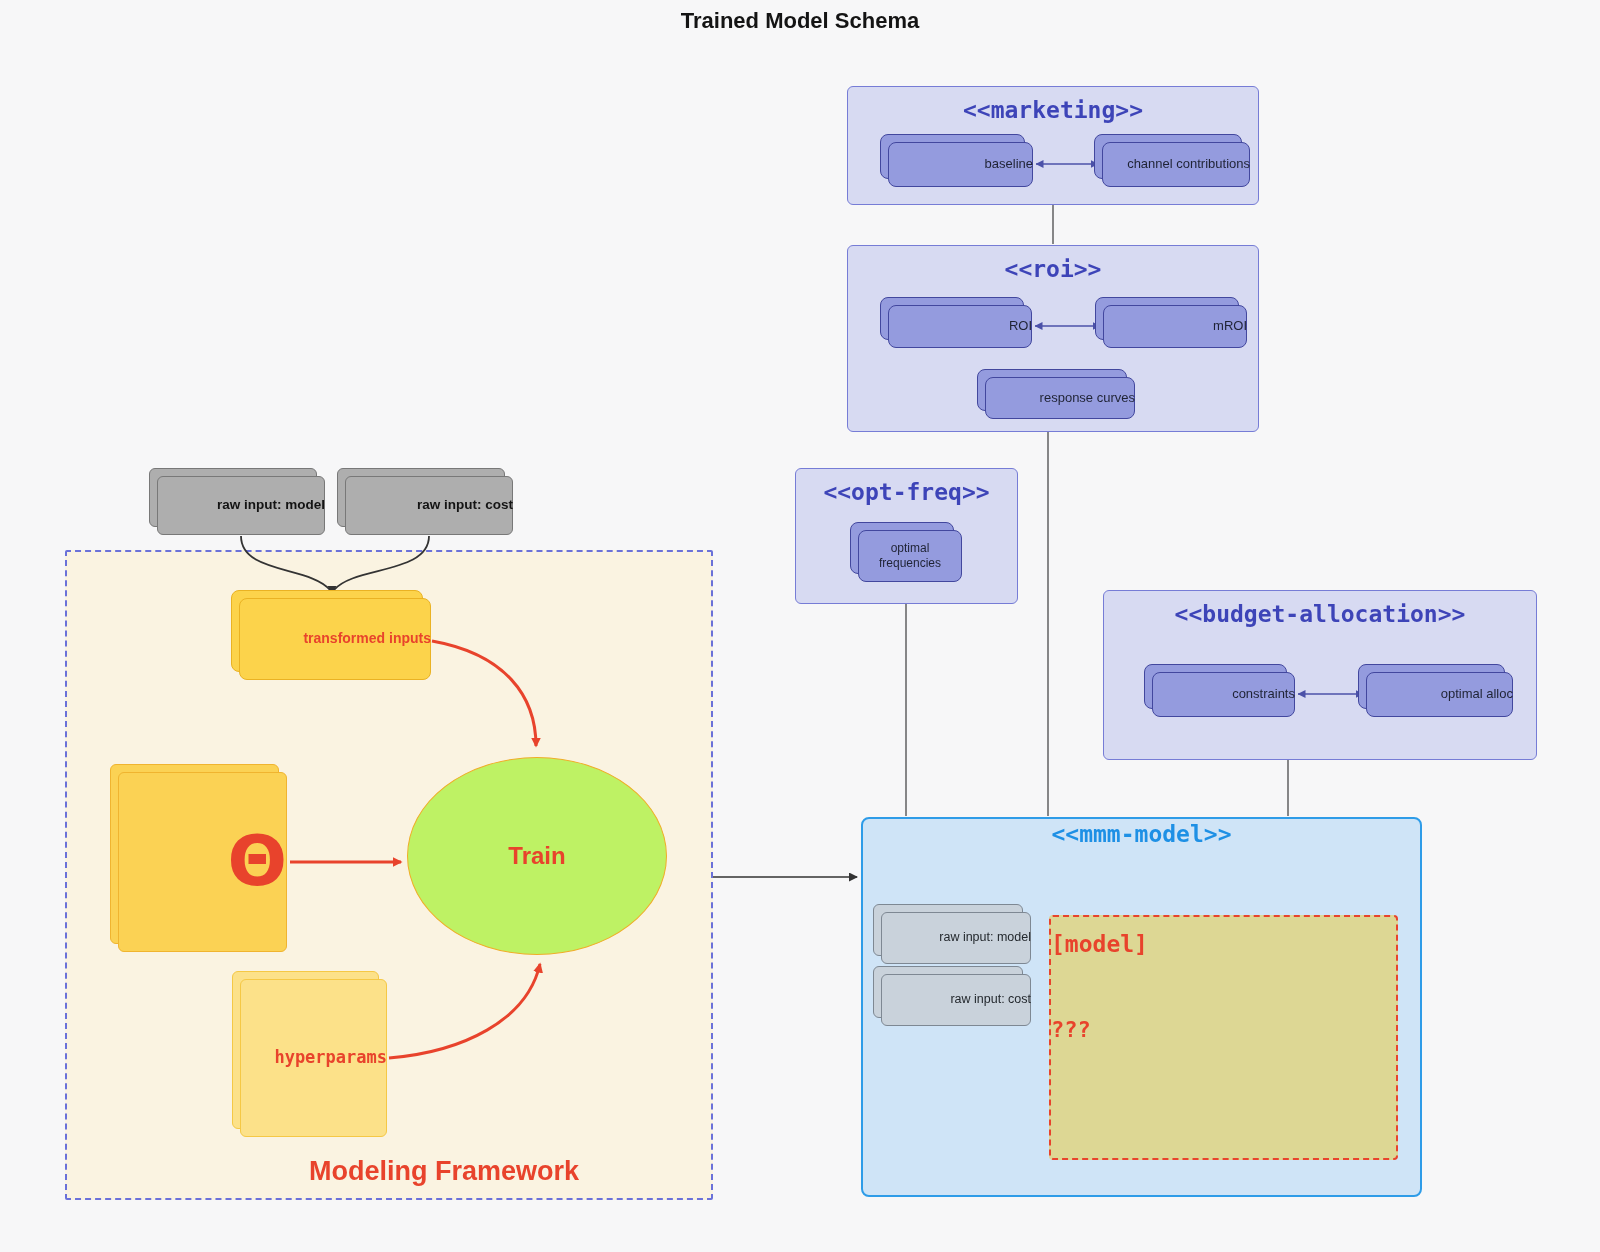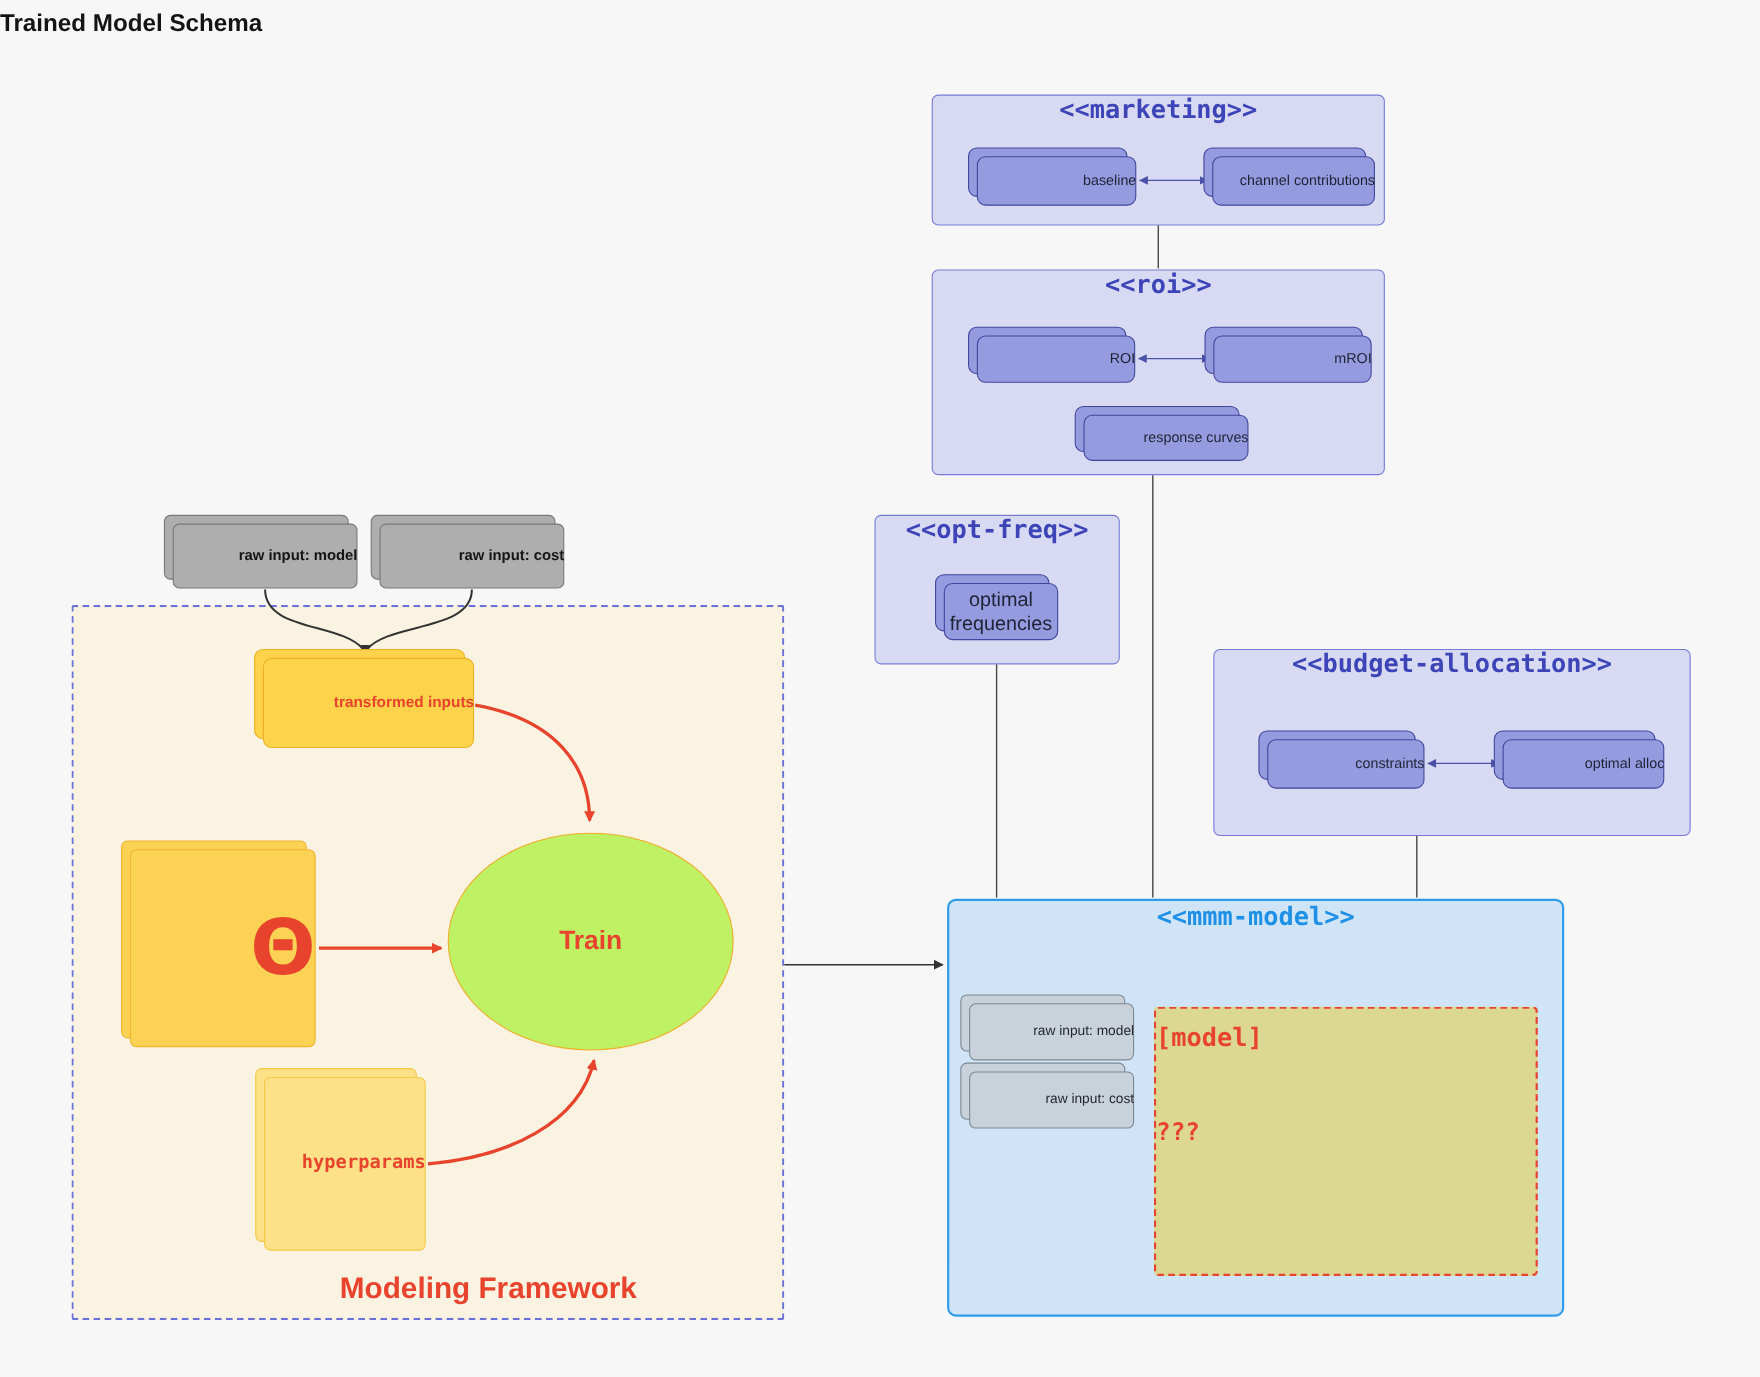--- a/index.html
+++ b/index.html
@@ -1,31 +1,31 @@
 <!DOCTYPE html>
 <html><head>
 <meta charset="utf-8">
 <style>
   html,body { margin:0; padding:0; background:#f7f7f8; }
   .canvas {
     position:relative; width:1600px; height:1252px; background:#f7f7f8;
     font-family:"Liberation Sans", sans-serif; overflow:hidden;
   }
   .page-title {
-    position:absolute; top:8px; left:0; width:100%; 
+    position:absolute; top:8px; left:0; width:100%; text-align:center;
     font-size:22px; font-weight:bold; color:#141414; z-index:4;
   }
   
   .cluster { position:absolute; border-radius:6px; z-index:1; box-sizing:border-box; }
   .cluster.purple { background:#d7daf2; border:1.5px solid #767cd6; }
   .cluster.mf     { background:#faf3e1; border:2px dashed #6a71d9; border-radius:2px; }
   .cluster.mmm    { background:#cfe4f7; border:2px solid #2e9ce8; border-radius:8px; }
   .cluster-title {
     text-align:center; font-family:"DejaVu Sans Mono", monospace; font-weight:bold;
-    font-size:23px; color:#3d44b8; white-space:nowrap;
+    padding-top:10px; font-size:23px; color:#3d44b8; white-space:nowrap;
   }
   .cluster.mmm .cluster-title { color:#1e90e5; padding-top:2px; }
   
   .snode {
     position:absolute; z-index:3; display:flex; align-items:center; justify-content:flex-end;
     text-align:center; border-radius:8px; line-height:1.25;
   }
   .snode::before, .snode::after {
     content:""; position:absolute; inset:0; border-radius:inherit;
     background:var(--f); border:1.5px solid var(--s); box-sizing:border-box;
@@ -134,21 +134,21 @@
   <div class="snode purple" style="left:888px;top:305px;width:144px;height:43px">
     <span>ROI</span>
   </div>
   <div class="snode purple" style="left:1103px;top:305px;width:144px;height:43px">
     <span>mROI</span>
   </div>
   <div class="snode purple" style="left:985px;top:377px;width:150px;height:42px">
     <span>response curves</span>
   </div>
 
-  <div class="snode purple" style="left:858px;top:530px;width:104px;height:52px;font-size:18px">
+  <div class="snode purple" style="left:858px;top:530px;width:104px;height:52px;font-size:12px">
     <span>optimal frequencies</span>
   </div>
 
   <div class="snode purple" style="left:1152px;top:672px;width:143px;height:45px">
     <span>constraints</span>
   </div>
   <div class="snode purple" style="left:1366px;top:672px;width:147px;height:45px">
     <span>optimal alloc</span>
   </div>
 

